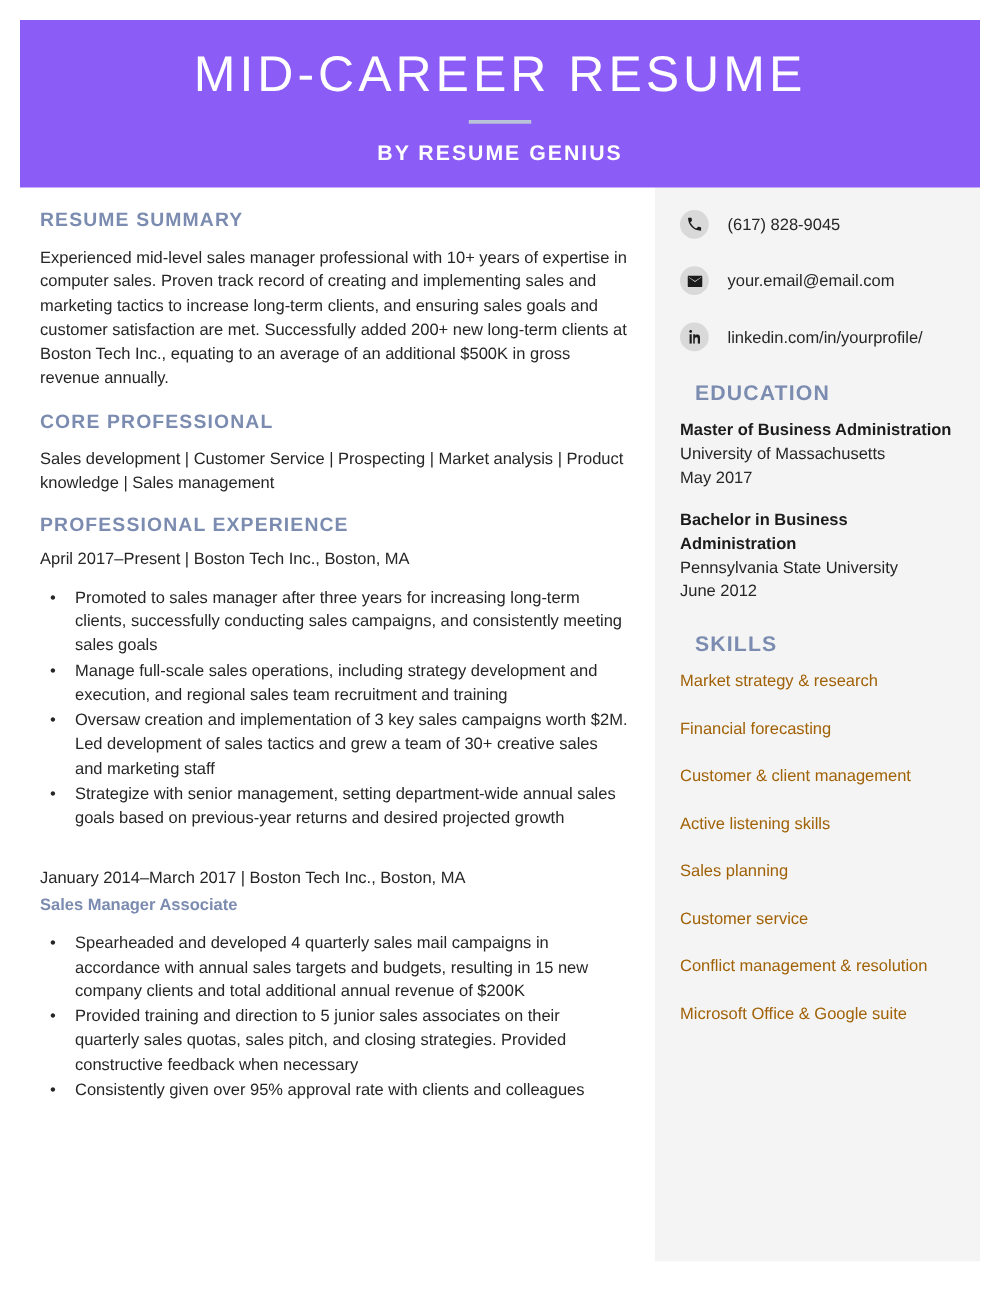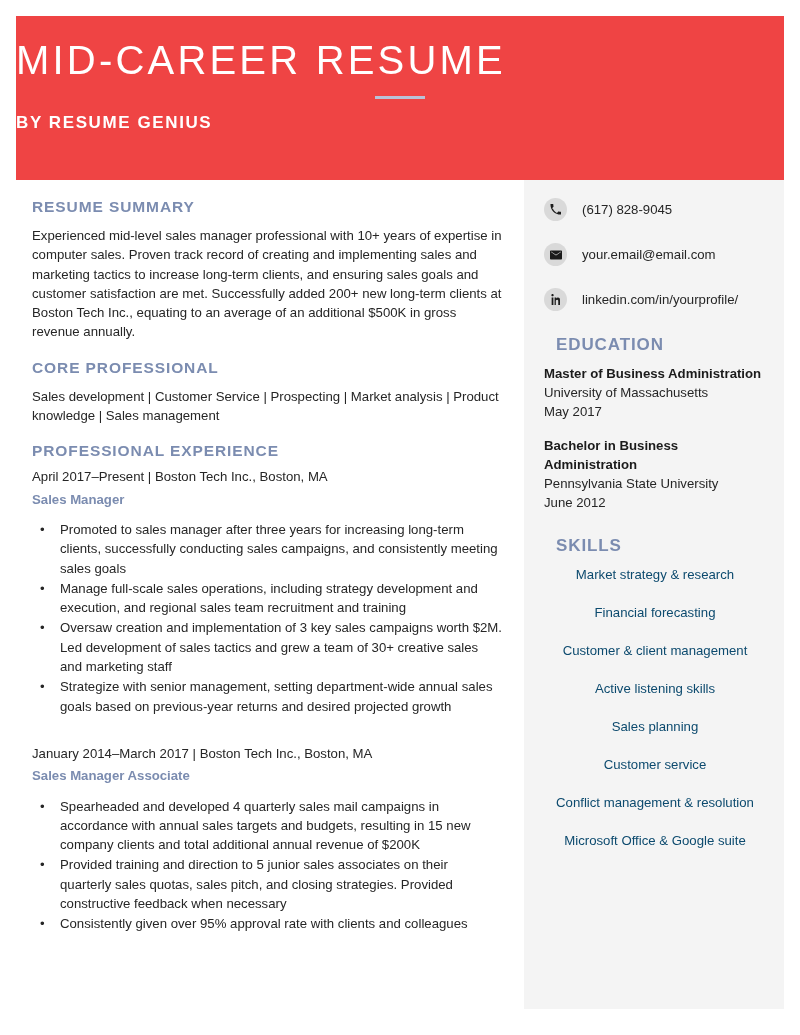--- a/index.html
+++ b/index.html
@@ -11,23 +11,24 @@
   }
   .page {
     position:absolute;
     left:16px; top:16px;
     width:768px; height:993px;
     background:#ffffff;
     overflow:hidden;
   }
   
   .masthead {
-    background:#ef4444;
-    height:164px;
+    background:#8b5cf6;
+    height:134px;
     position:relative;
+    text-align:center;
   }
   .masthead-title {
     color:#ffffff;
     font-size:40px;
     font-weight:300;
     letter-spacing:3.2px;
     padding-top:24px;
     line-height:1;
   }
   .masthead-rule {
@@ -129,25 +130,24 @@
     font-weight:700;
     line-height:19px;
   }
   .edu-line {
     color:#262626;
     font-size:13.2px;
     line-height:19px;
   }
   ul.skills { list-style:none; margin-top:4px; }
   ul.skills li {
-    color:#0c4a6e;
+    color:#a16207;
     font-size:13.2px;
     line-height:19px;
     margin-bottom:19px;
-    text-align:center;
   }
 </style>
 </head>
 <body>
 
 <div class="page">
 
   <div class="masthead">
     <div class="masthead-title">MID-CAREER RESUME</div>
     <div class="masthead-rule"></div>
@@ -166,21 +166,20 @@
       <div>
         <div class="sec-head spaced">CORE PROFESSIONAL</div>
         <div class="body-text">Sales development | Customer Service | Prospecting | Market analysis | Product knowledge | Sales management</div>
       </div>
 
       <div>
         <div class="sec-head spaced">PROFESSIONAL EXPERIENCE</div>
 
         <div>
           <div class="job-line">April 2017–Present | Boston Tech Inc., Boston, MA</div>
-          <div class="job-title">Sales Manager</div>
           <ul class="bullets">
             <li>Promoted to sales manager after three years for increasing long-term clients, successfully conducting sales campaigns, and consistently meeting sales goals</li>
             <li>Manage full-scale sales operations, including strategy development and execution, and regional sales team recruitment and training</li>
             <li>Oversaw creation and implementation of 3 key sales campaigns worth $2M. Led development of sales tactics and grew a team of 30+ creative sales and marketing staff</li>
             <li>Strategize with senior management, setting department-wide annual sales goals based on previous-year returns and desired projected growth</li>
           </ul>
         </div>
 
         <div class="job-block">
           <div class="job-line">January 2014–March 2017 | Boston Tech Inc., Boston, MA</div>

